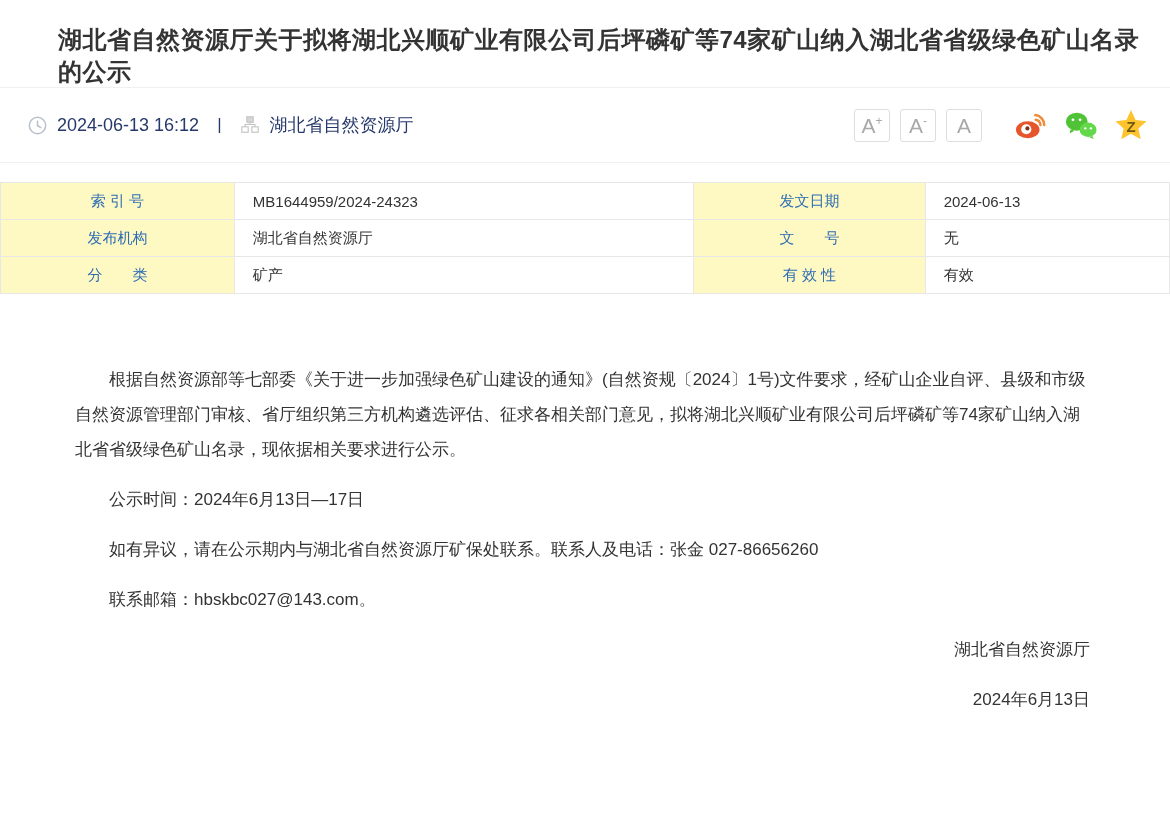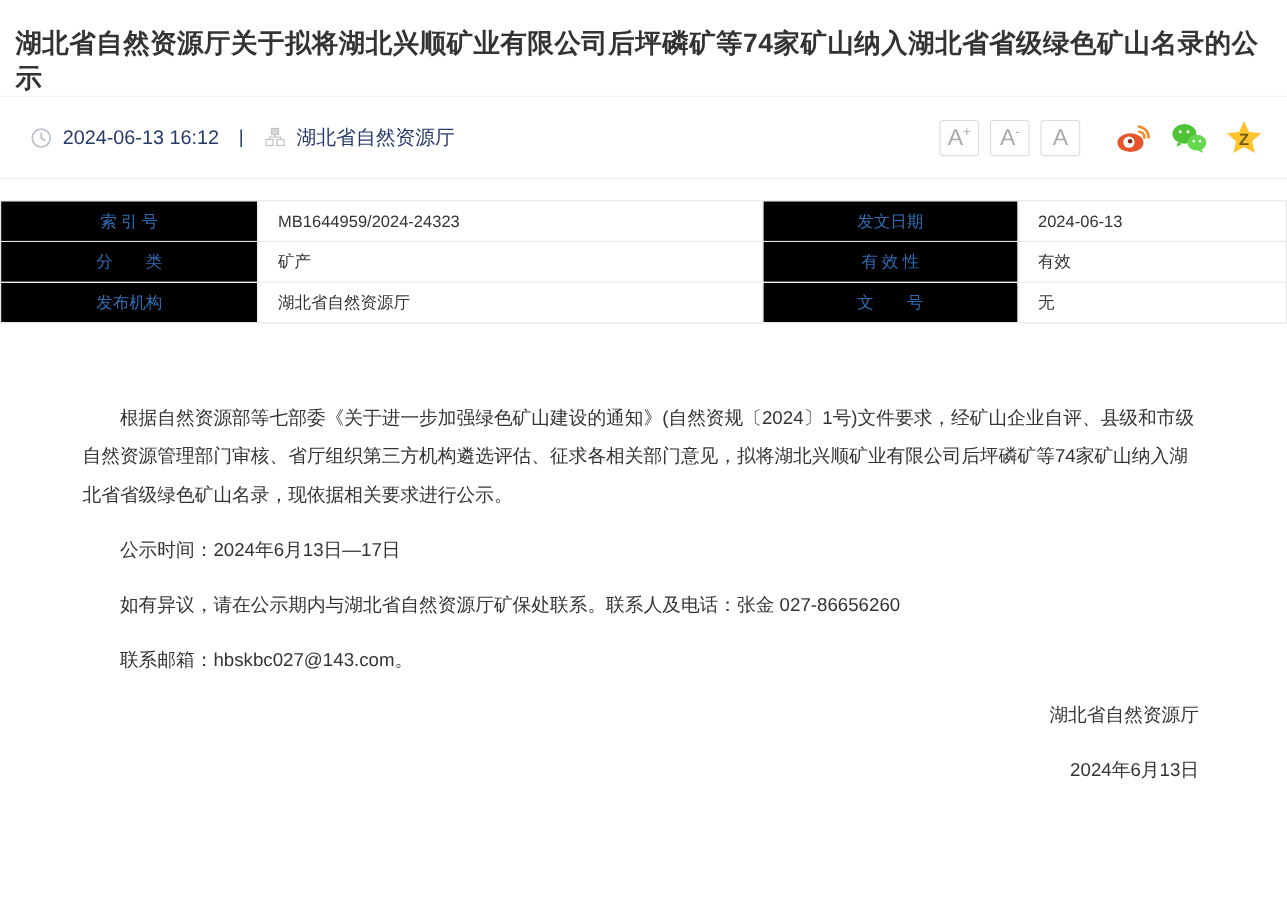--- a/index.html
+++ b/index.html
@@ -3,41 +3,41 @@
 <meta charset="utf-8">
 <style>
   * { margin:0; padding:0; box-sizing:border-box; }
   html,body { width:1170px; height:835px; background:#fff; overflow:hidden;
     font-family:"Liberation Sans","DejaVu Sans",sans-serif; color:#333; }
 
   .page { width:1170px; height:835px; background:#fff; }
 
   
   .title-wrap { padding:24px 14px 0; height:88px; border-bottom:1px solid #eef0f2; }
-  .doc-title { font-size:24px; font-weight:bold; color:#333; line-height:1.35; letter-spacing:0.5px; }
+  .doc-title { font-size:24px; font-weight:bold; color:#333; line-height:1.35; letter-spacing:0.5px;margin-left:44px; }
 
   
   .meta-row { height:75px; border-bottom:1px solid #eef0f2; display:flex;
     align-items:center; justify-content:space-between; padding:0 22px 0 28px; }
   .meta-left { display:flex; align-items:center; font-size:18px; color:#26396b; }
   .meta-left .ico { display:inline-flex; margin-right:10px; }
   .meta-sep { margin:0 18px; color:#26396b; font-size:17px; }
   .meta-source { color:#26396b; text-decoration:none; cursor:pointer; }
   .meta-right { display:flex; align-items:center; gap:10px; }
   .font-btn { width:36px; height:33px; border:1px solid #ddd; border-radius:3px;
     background:#fff; color:#a9a9a9; font-size:21px; line-height:31px; text-align:center;
     cursor:pointer; font-family:"Liberation Sans",sans-serif; position:relative; }
   .font-btn .sup { font-size:12px; vertical-align:super; line-height:0; }
   .share-group { display:flex; align-items:center; gap:16px; margin-left:22px; }
   .share-ico { width:34px; height:32px; cursor:pointer; display:inline-flex; align-items:center; justify-content:center; }
 
   
   .info-table { width:100%; border-collapse:collapse; table-layout:fixed; margin-top:19px; }
   .info-table td { border:1px solid #e7e7e7; height:37px; font-size:15px; overflow:hidden; white-space:nowrap; }
-  .info-table td.lbl { background:#000000; color:#2e6db4; text-align:center;font-family:Liberation Serif, serif; }
+  .info-table td.lbl { background:#fef9c3; color:#2e6db4; text-align:center; }
   .info-table td.val { background:#fff; color:#333; padding-left:18px; text-align:left;border-radius:13px; }
   .col-l1 { width:20%; } .col-v1 { width:39.3%; } .col-l2 { width:19.8%; } .col-v2 { width:20.9%; }
 
   
   .article { padding:53px 75px 0; font-size:17px; color:#333; }
   .article p { text-indent:2em; line-height:35px; margin-bottom:9px;margin-top:15px; }
   .attachment { margin-top:50px; }
   .sig-block { text-align:right; padding-right:5px; }
   .signature { margin-top:55px; text-indent:0 !important; }
   .sign-date { margin-top:15px; text-indent:0 !important; }
@@ -115,30 +115,30 @@
         <col class="col-v2">
       </colgroup>
     <tbody>
       <tr>
         <td class="lbl">索 引 号</td>
         <td class="val">MB1644959/2024-24323</td>
         <td class="lbl">发文日期</td>
         <td class="val">2024-06-13</td>
       </tr>
       <tr>
+        <td class="lbl">发布机构</td>
+        <td class="val">湖北省自然资源厅</td>
+        <td class="lbl">文　　号</td>
+        <td class="val">无</td>
+      </tr>
+      <tr>
         <td class="lbl">分　　类</td>
         <td class="val">矿产</td>
         <td class="lbl">有 效 性</td>
         <td class="val">有效</td>
-      </tr>
-      <tr>
-        <td class="lbl">发布机构</td>
-        <td class="val">湖北省自然资源厅</td>
-        <td class="lbl">文　　号</td>
-        <td class="val">无</td>
       </tr>
     </tbody>
   </table>
 
   <div class="article">
     <p>根据自然资源部等七部委《关于进一步加强绿色矿山建设的通知》(自然资规〔2024〕1号)文件要求，经矿山企业自评、县级和市级自然资源管理部门审核、省厅组织第三方机构遴选评估、征求各相关部门意见，拟将湖北兴顺矿业有限公司后坪磷矿等74家矿山纳入湖北省省级绿色矿山名录，现依据相关要求进行公示。</p>
     <p>公示时间：2024年6月13日—17日</p>
     <p>如有异议，请在公示期内与湖北省自然资源厅矿保处联系。联系人及电话：张金 027-86656260</p>
     <p>联系邮箱：hbskbc027@143.com。</p>
     <div class="sig-block">

